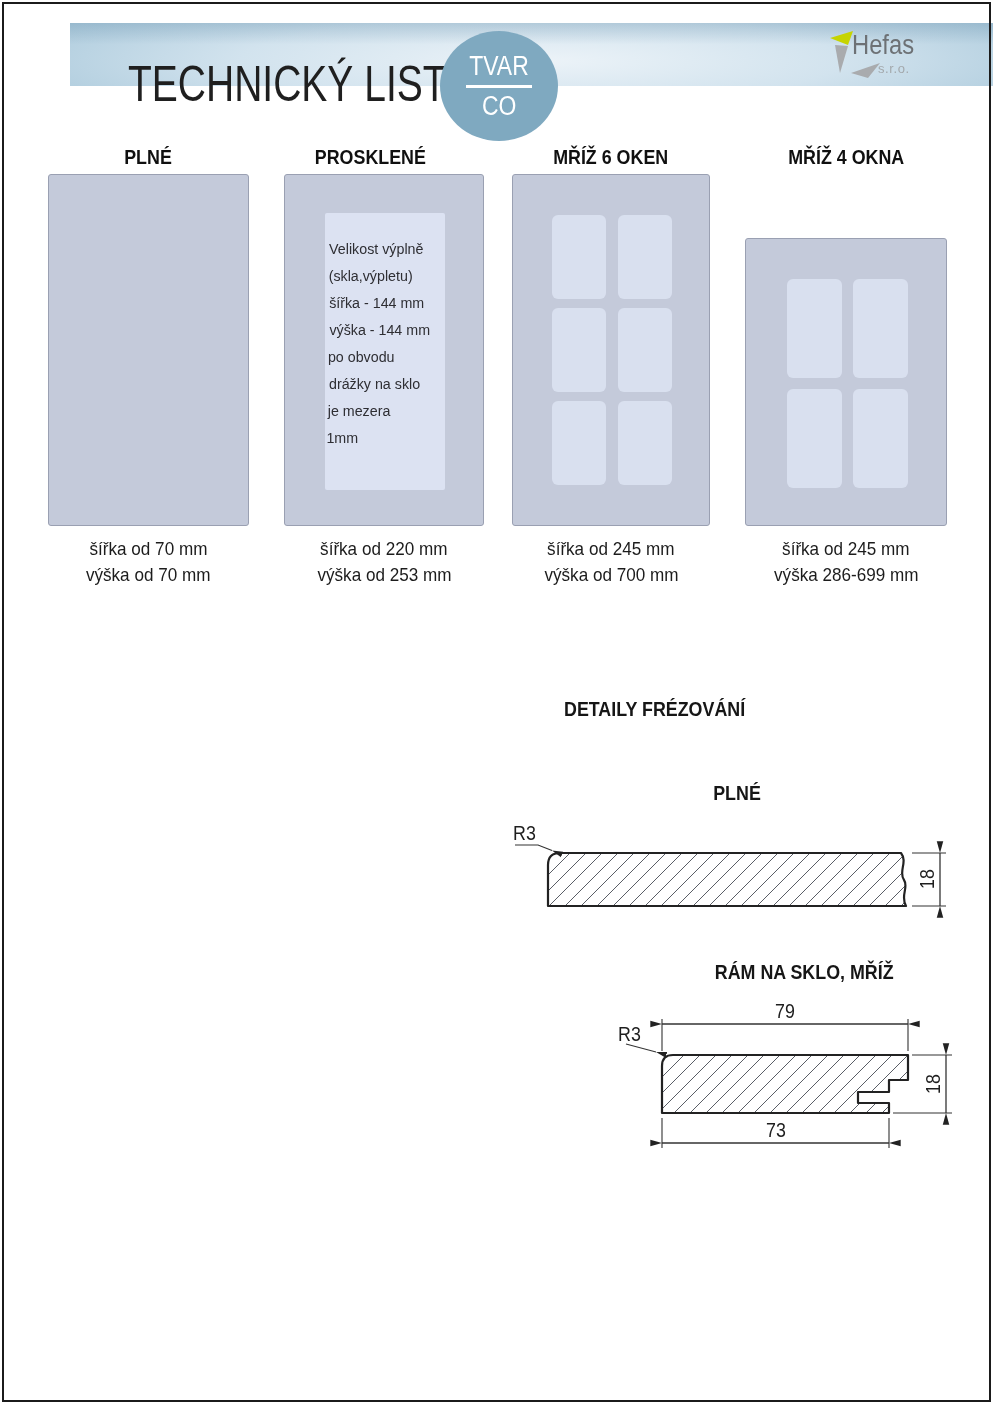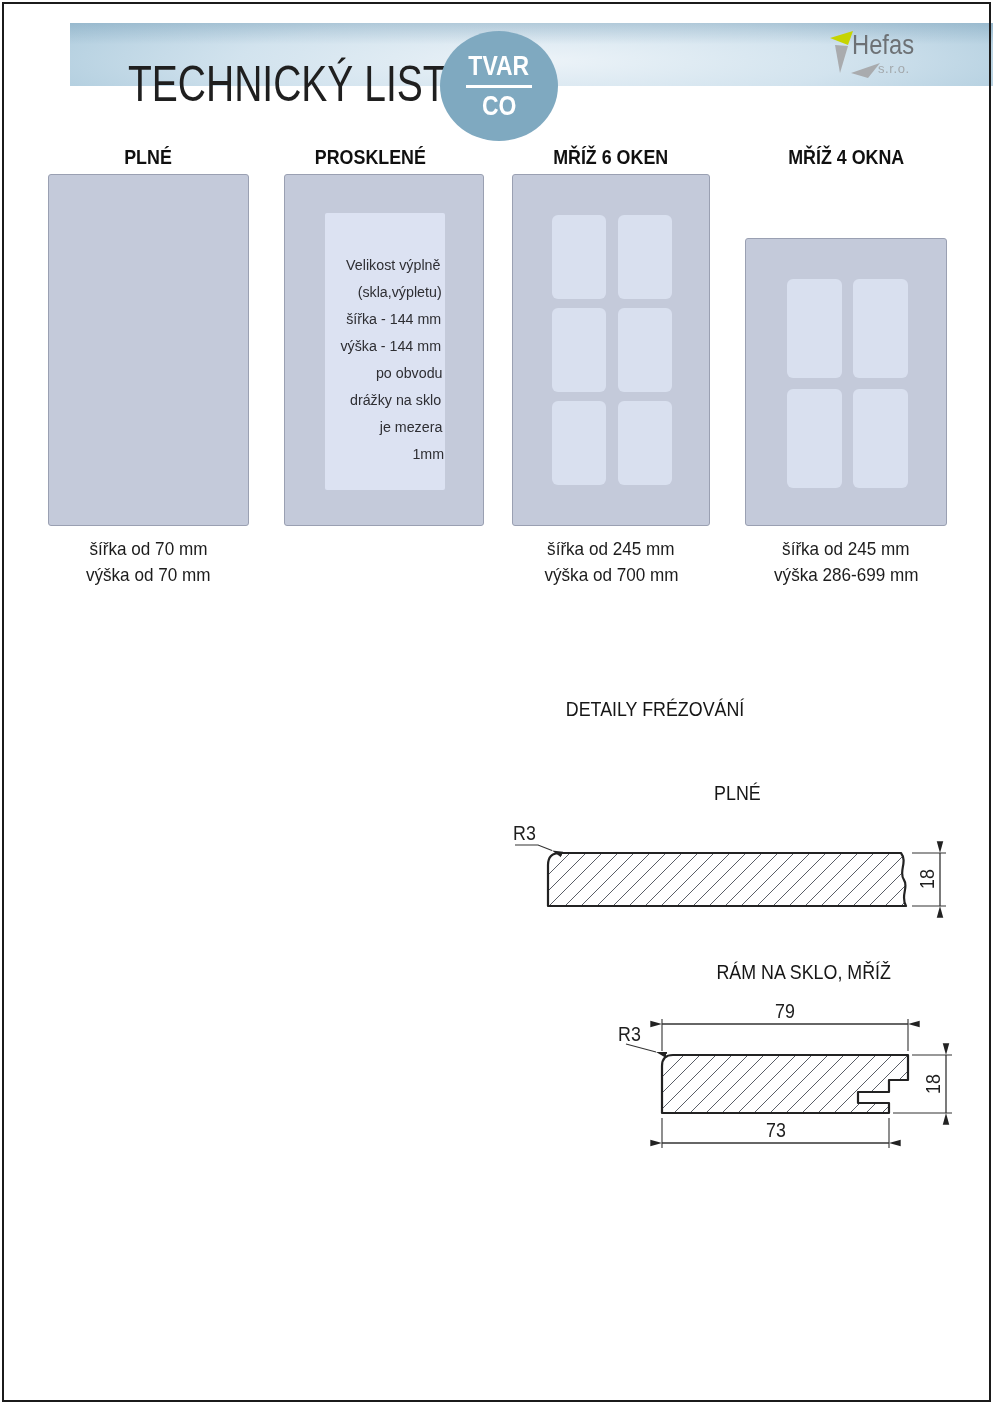--- a/index.html
+++ b/index.html
@@ -15,45 +15,45 @@
   .band.header{top:23px;margin-left:45px;}
   .band.footer{top:1317px;}
 
   .page-title{position:absolute;left:58px;top:36px;font-size:50px;line-height:50px;
               color:#1f1f1f;white-space:nowrap;}
   .cx{display:inline-block;transform:scaleX(.78);transform-origin:left center;}
 
   
   .badge{position:absolute;left:440px;top:31px;width:118px;height:110px;border-radius:50%;
          background:#7fa9c0;z-index:5;display:flex;flex-direction:column;align-items:center;
-         justify-content:center;color:#fff;font-weight:bold;}
+         justify-content:center;color:#fff;font-weight:normal;}
   .badge .t{font-size:27px;line-height:27px;display:inline-block;transform:scaleX(.85);}
   .badge .div{width:66px;height:3px;background:#fff;margin:5px 0;}
 
   
   .logo{position:absolute;left:830px;top:31px;width:120px;height:52px;z-index:5;}
   .logo-name{position:absolute;left:22px;top:1px;font-size:27px;line-height:27px;color:#6d7175;
              display:inline-block;transform:scaleX(.88);transform-origin:left center;}
   .logo-sub{position:absolute;left:48px;top:30px;font-size:13px;letter-spacing:.6px;color:#a3a8ac;}
 
   
   .vh{position:absolute;top:146px;text-align:center;font-weight:bold;font-size:21px;
       line-height:22px;color:#101010;white-space:nowrap;}
   .vh .c{display:inline-block;transform:scaleX(.85);transform-origin:center;}
   .panel{position:absolute;background:#c4cada;border:1px solid #9aa0b2;border-radius:3px;
          box-sizing:border-box;}
   .pane{position:absolute;background:#d9e0ef;border-radius:6px;}
-  .note-box{position:absolute;background:#dce2f2;border-radius:2px;text-align:right;
-            font-size:15.5px;line-height:27px;color:#2e2e33;padding-top:38px;box-sizing:border-box;}
+  .note-box{position:absolute;background:#dce2f2;border-radius:2px;text-align:left;
+            font-size:15.5px;line-height:27px;color:#2e2e33;padding-top:22px;box-sizing:border-box;}
   .note-box .c{display:inline-block;transform:scaleX(.92);transform-origin:center;white-space:nowrap;}
   .dims{position:absolute;top:536px;text-align:center;font-size:19px;line-height:26px;color:#1c1c1c;}
   .dims .c{display:inline-block;transform:scaleX(.9);transform-origin:center;white-space:nowrap;}
 
   
-  .sec-h{position:absolute;text-align:center;font-weight:normal;font-size:21px;color:#161616;white-space:nowrap;}
+  .sec-h{position:absolute;text-align:center;font-weight:bold;font-size:21px;color:#161616;white-space:nowrap;}
   .sec-h .c{display:inline-block;transform:scaleX(.85);transform-origin:center;}
   .draw{position:absolute;}
   .draw text{font-family:"Liberation Sans", sans-serif;font-size:21px;fill:#1e1e1e;}
 
   
   .f-label{position:absolute;left:32px;top:17px;font-size:27px;line-height:28px;color:#1d1d1d;
            display:inline-block;transform:scaleX(.82);transform-origin:left center;white-space:nowrap;}
   .f-decors{position:absolute;left:245px;top:23px;font-size:20px;line-height:22px;color:#161616;
             display:inline-block;transform:scaleX(.9);transform-origin:left center;white-space:nowrap;}
 </style>
@@ -118,20 +118,24 @@
     <div class="pane" style="left:41px;top:40px;width:55px;height:99px;"></div>
     <div class="pane" style="left:107px;top:40px;width:55px;height:99px;"></div>
     <div class="pane" style="left:41px;top:150px;width:55px;height:99px;"></div>
     <div class="pane" style="left:107px;top:150px;width:55px;height:99px;"></div>
   </div>
 
   <div class="dims" style="left:48px;width:201px;">
     <div><span class="c">šířka od 70 mm</span></div>
     <div><span class="c">výška od 70 mm</span></div>
   </div>
+  <div class="dims" style="left:284px;width:200px;">
+    <div><span class="c">šířka od 220 mm</span></div>
+    <div><span class="c">výška od 253 mm</span></div>
+  </div>
   <div class="dims" style="left:512px;width:198px;">
     <div><span class="c">šířka od 245 mm</span></div>
     <div><span class="c">výška od 700 mm</span></div>
   </div>
   <div class="dims" style="left:745px;width:202px;">
     <div><span class="c">šířka od 245 mm</span></div>
     <div><span class="c">výška 286-699 mm</span></div>
   </div>
 
   <div class="sec-h" style="left:455px;top:697px;width:400px;">

